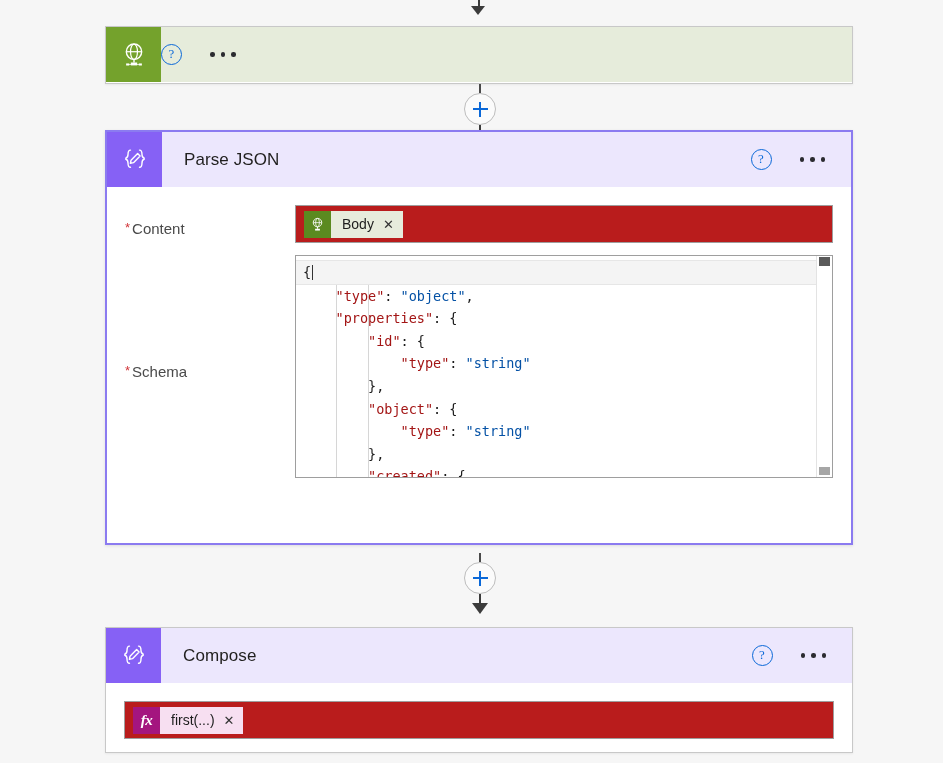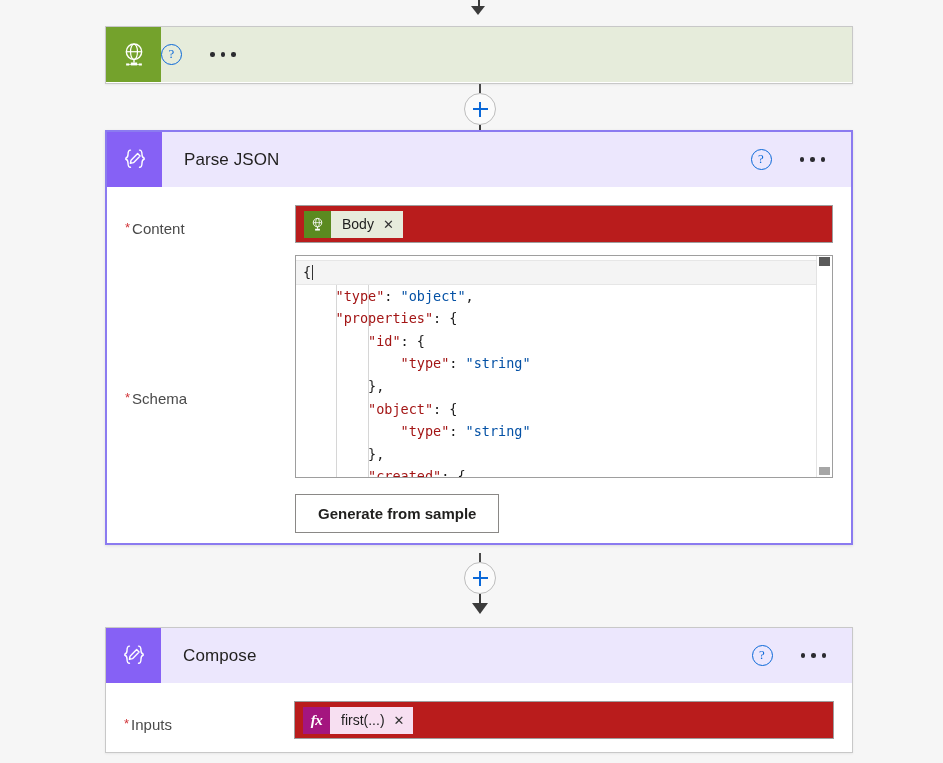--- a/index.html
+++ b/index.html
@@ -450,23 +450,20 @@
                 <div class="code-line">        <span class="tok-key">"object"</span><span class="tok-pun">: {</span></div>
                 <div class="code-line">            <span class="tok-key">"type"</span><span class="tok-pun">: </span><span class="tok-str">"string"</span></div>
                 <div class="code-line">        <span class="tok-pun">},</span></div>
                 <div class="code-line">        <span class="tok-key">"created"</span><span class="tok-pun">: {</span></div>
               </div>
             <div class="code-vscroll">
               <div class="vscroll-thumb top"></div>
               <div class="vscroll-thumb bottom"></div>
             </div>
           </div>
-          <div style="padding-top:16px;">
-            <button class="btn">Generate from sample</button>
-          </div>
         </div>
       </div>
 
     </div>
   </div>
 
   <div class="connector" style="top:553px;">
     <div class="conn-stub"></div>
     <div class="plus-circle"></div>
     <div class="arrow-down">
@@ -489,23 +486,20 @@
         <div class="help-icon">?</div>
         <div class="ellipsis-icon">
             <i></i>
             <i></i>
             <i></i>
           </div>
       </div>
     </div>
     <div class="card-body">
       <div class="field-row" style="padding-top:18px;">
-        <div class="field-label">
-          <span class="req-star">*</span><span>Inputs</span>
-        </div>
         <div class="field-control">
           <div class="token-box">
             <span class="token">
               <span class="token-ico magenta">
                 <span class="fx-glyph">fx</span>
               </span>
               <span class="token-text magenta">
                 <span>first(...)</span>
                 <span class="token-x">✕</span>
               </span>

